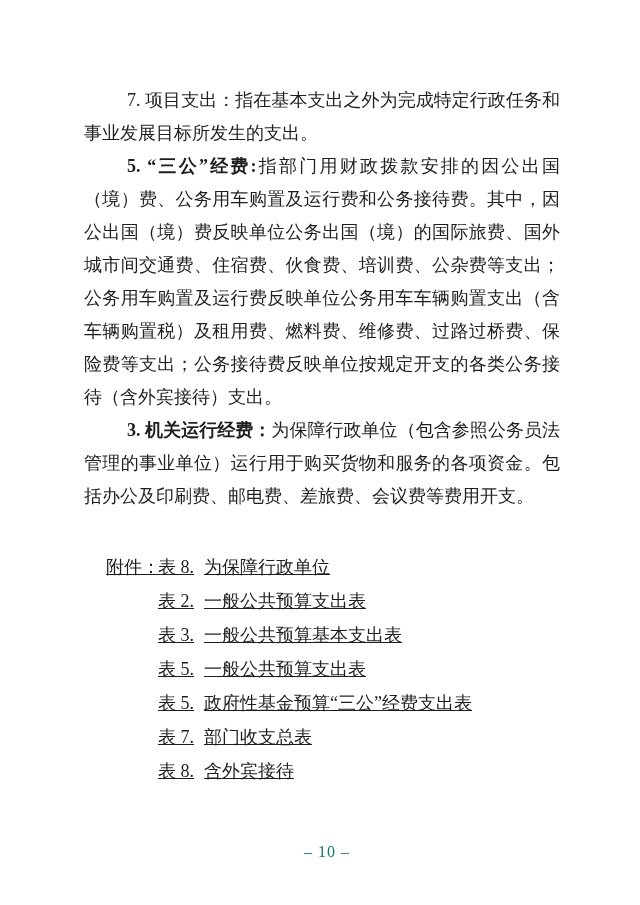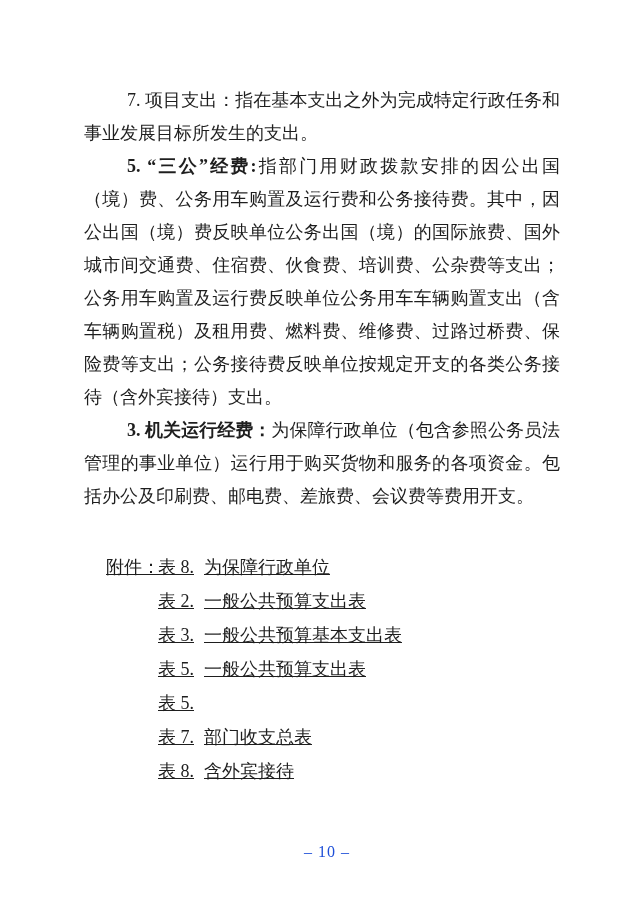--- a/index.html
+++ b/index.html
@@ -65,21 +65,21 @@
     white-space: nowrap;
   }
   .footer {
     position: absolute;
     left: 0;
     right: 0;
     top: 843px;
     text-align: center;
     font-size: 16px;
     letter-spacing: 1px;
-    color: #1d4ed8;
+    color: #0f766e;
     margin-left: 37px;
   }
 </style>
 </head>
 <body>
 
 <div class="page">
 
   <div class="body-text">
     <p class="para"><span>7. 项目支出：</span><span>指在基本支出之外为完成特定行政任务和事业发展目标所发生的支出。</span></p>
@@ -103,20 +103,21 @@
       <div class="attach-item">
           <span class="attach-num">表 3.</span>
           <span class="attach-title">一般公共预算基本支出表</span>
         </div>
       <div class="attach-item">
           <span class="attach-num">表 5.</span>
           <span class="attach-title">一般公共预算支出表</span>
         </div>
       <div class="attach-item">
           <span class="attach-num">表 5.</span>
+          <span class="attach-title">政府性基金预算“三公”经费支出表</span>
         </div>
       <div class="attach-item">
           <span class="attach-num">表 7.</span>
           <span class="attach-title">部门收支总表</span>
         </div>
       <div class="attach-item">
           <span class="attach-num">表 8.</span>
           <span class="attach-title">含外宾接待</span>
         </div>
     </div>

